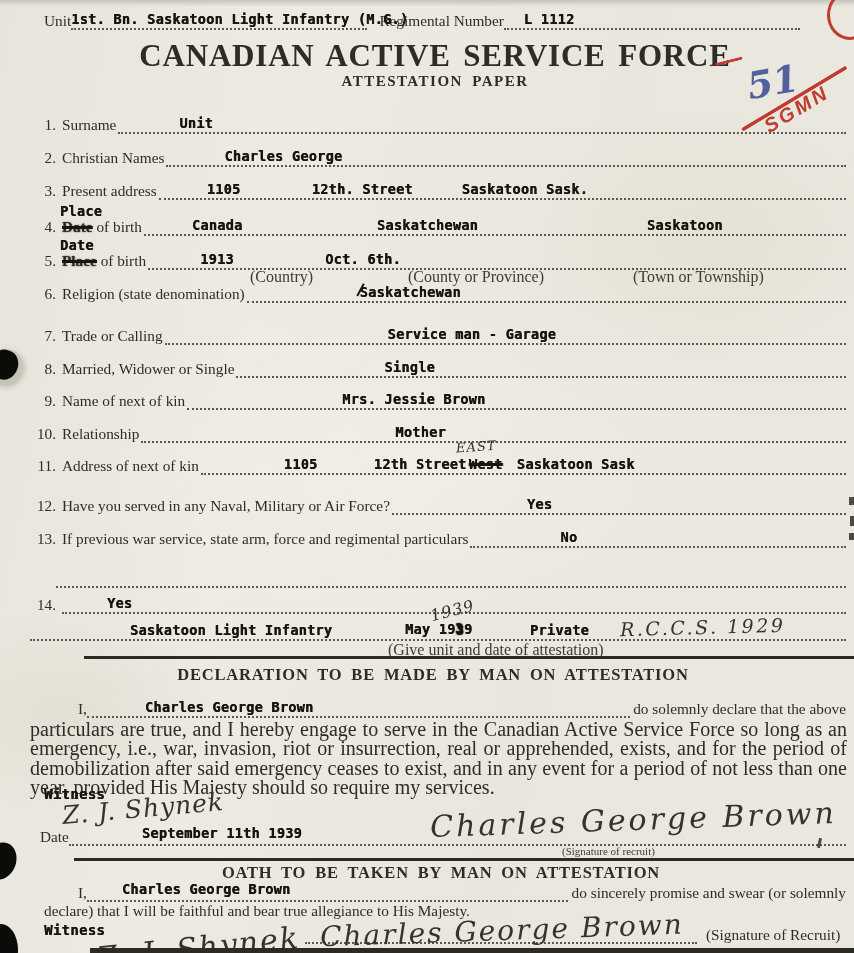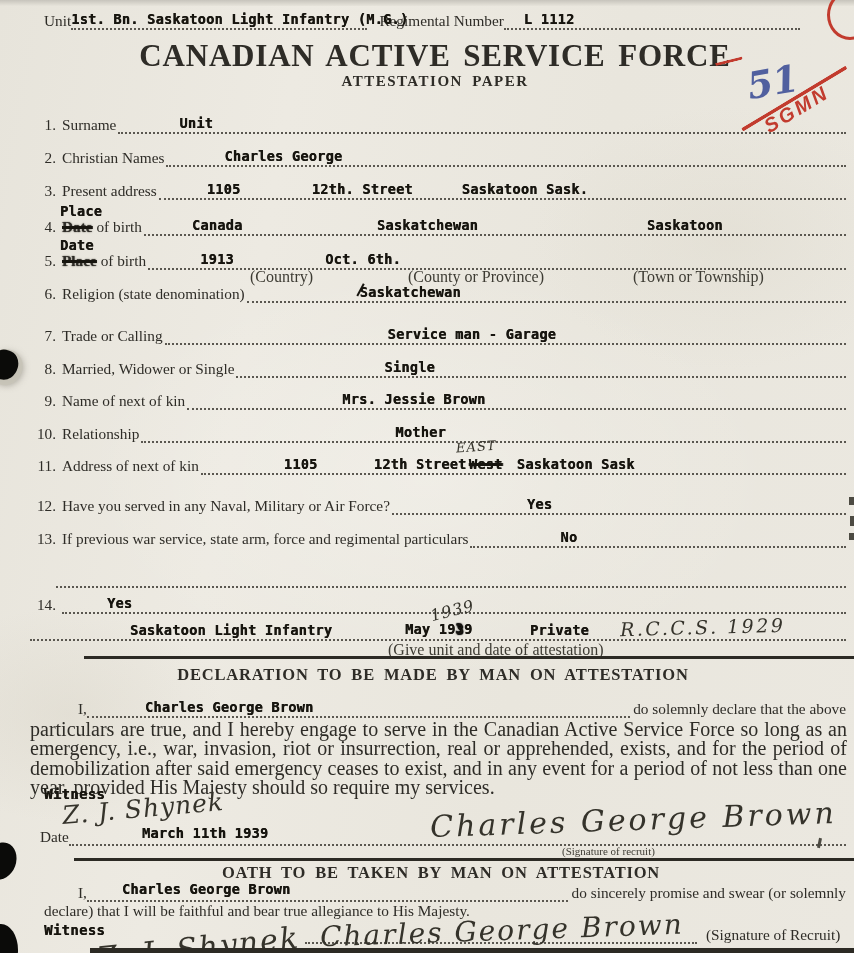--- a/index.html
+++ b/index.html
@@ -221,21 +221,21 @@
   </div>
 
   <div class="abs para" style="top:720px;left:30px;right:7px;">particulars are true, and I hereby engage to serve in the Canadian Active Service Force so long as an emergency, i.e., war, invasion, riot or insurrection, real or apprehended, exists, and for the period of demobilization after said emergency ceases to exist, and in any event for a period of not less than one year, provided His Majesty should so require my services.</div>
 
   <div class="abs typed" style="top:786px;left:44px;font-size:14px;">Witness</div>
   <div class="abs hw" style="top:794px;left:62px;font-size:25px;transform:rotate(-5deg);letter-spacing:1px;">Z. J. Shynek</div>
 
   <div class="abs" style="top:826px;left:40px;right:8px;display:flex;align-items:flex-end;height:20px;">
     <span class="lbl">Date</span>
     <span class="ffill">
-      <span class="tv typed" style="left:73px;bottom:3px;">March 11th 1939</span>
+      <span class="tv typed" style="left:73px;bottom:3px;">September 11th 1939</span>
     </span>
   </div>
   <div class="abs hw" style="top:802px;left:430px;font-size:30px;letter-spacing:3px;transform:rotate(-2deg);white-space:nowrap;">Charles George Brown</div>
   <div class="abs subcap" style="top:845px;left:562px;font-size:11px;">(Signature of recruit)</div>
   <div class="speck" style="top:838px;left:818px;width:3px;height:10px;transform:rotate(12deg);"></div>
 
   <div class="rule" style="top:858px;left:74px;right:0;height:2.5px;"></div>
 
   <div class="heading" style="top:863px;font-size:16.5px;transform:translateX(14px);">OATH TO BE TAKEN BY MAN ON ATTESTATION</div>
 

